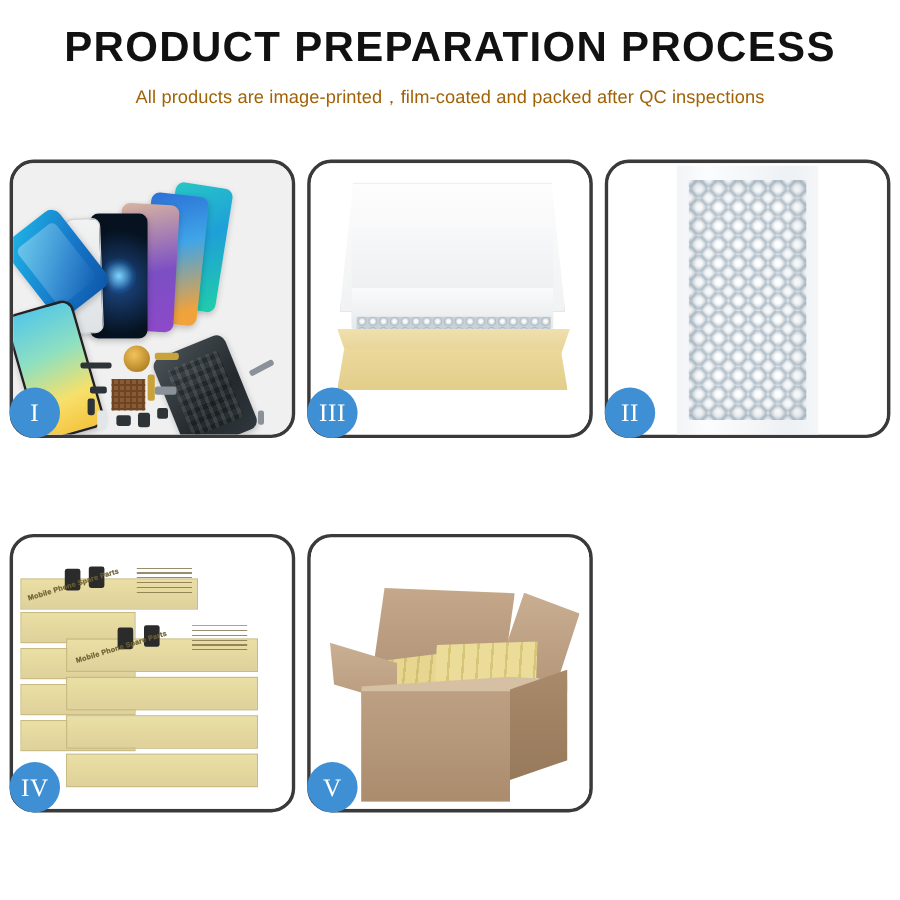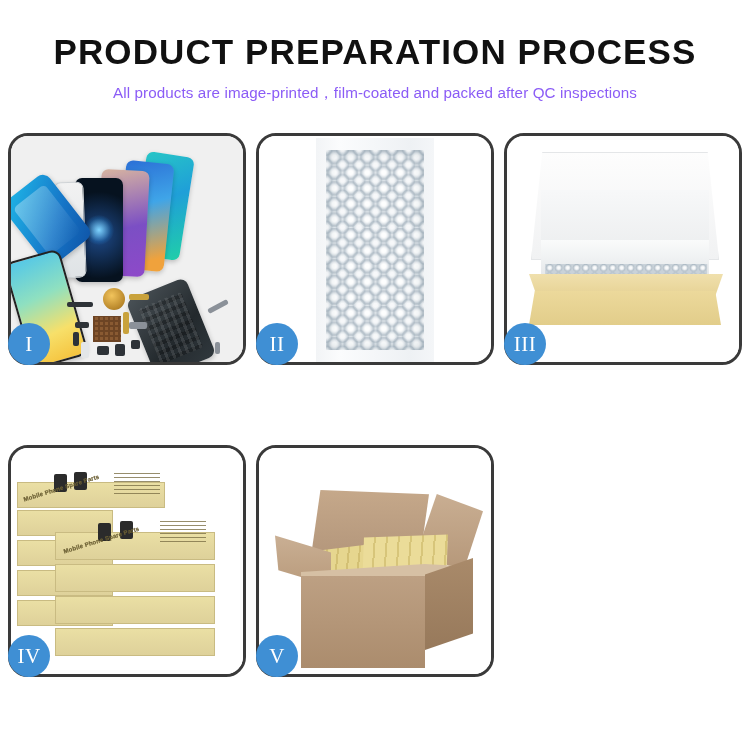--- a/index.html
+++ b/index.html
@@ -5,27 +5,27 @@
   * { box-sizing: border-box; margin: 0; padding: 0; }
   html, body {
     width: 750px; height: 750px;
     background: #ffffff;
     font-family: "Liberation Sans", sans-serif;
     overflow: hidden;
   }
   .page { position: relative; width: 750px; height: 750px; }
 
   
-  .header { padding-top: 34px; text-align: center; }
+  .header { padding-top: 22px; text-align: center; }
   .title {
     font-size: 35px; font-weight: 700; letter-spacing: 1.1px;
     color: #111111; line-height: 1.05; white-space: nowrap;
   }
   .subtitle {
-    margin-top: 12px; font-size: 15.2px; color: #8b5cf6;
+    margin-top: 12px; font-size: 15.2px; color: #a16207;
     letter-spacing: .1px; white-space: nowrap;
   }
 
   
   .grid {
     position: absolute; left: 0; top: 133px;
     width: 750px; height: 575px;
     display: grid;
     grid-template-columns: repeat(3, 238px);
     grid-template-rows: repeat(2, 232px);
@@ -306,37 +306,37 @@
           <div class="part wh" style="left:70px; top:206px; width:8px; height:16px;"></div>
           <div class="part" style="left:120px; top:204px; width:9px; height:9px;"></div>
           <div class="part lt" style="left:196px; top:168px; width:22px; height:5px; transform:rotate(-28deg);"></div>
           <div class="part lt" style="left:204px; top:206px; width:5px; height:12px;"></div>
         </div>
       </div>
       <div class="badge">I</div>
     </div>
 
     <div class="panel">
-      <div class="panel-inner p2">
-        <div class="wrap-sleeve"></div>
-        <div class="bubbles"></div>
-      </div>
-      <div class="badge">II</div>
-    </div>
-
-    <div class="panel">
       <div class="panel-inner p3">
         <div class="lid-back"></div>
         <div class="lid-inner"></div>
         <div class="foam"></div>
         <div class="tray-bubbles"></div>
         <div class="box-side3"></div>
         <div class="box-front3"></div>
       </div>
       <div class="badge">III</div>
+    </div>
+
+    <div class="panel">
+      <div class="panel-inner p2">
+        <div class="wrap-sleeve"></div>
+        <div class="bubbles"></div>
+      </div>
+      <div class="badge">II</div>
     </div>
 
     <div class="panel">
       <div class="panel-inner p4">
         <div class="stack">
 
           <div class="kbox" style="left:6px; top:62px; width:96px; height:26px;"></div>
           <div class="kbox" style="left:6px; top:92px; width:96px; height:26px;"></div>
           <div class="kbox" style="left:6px; top:122px; width:96px; height:26px;"></div>
           <div class="kbox" style="left:6px; top:152px; width:96px; height:26px;"></div>

